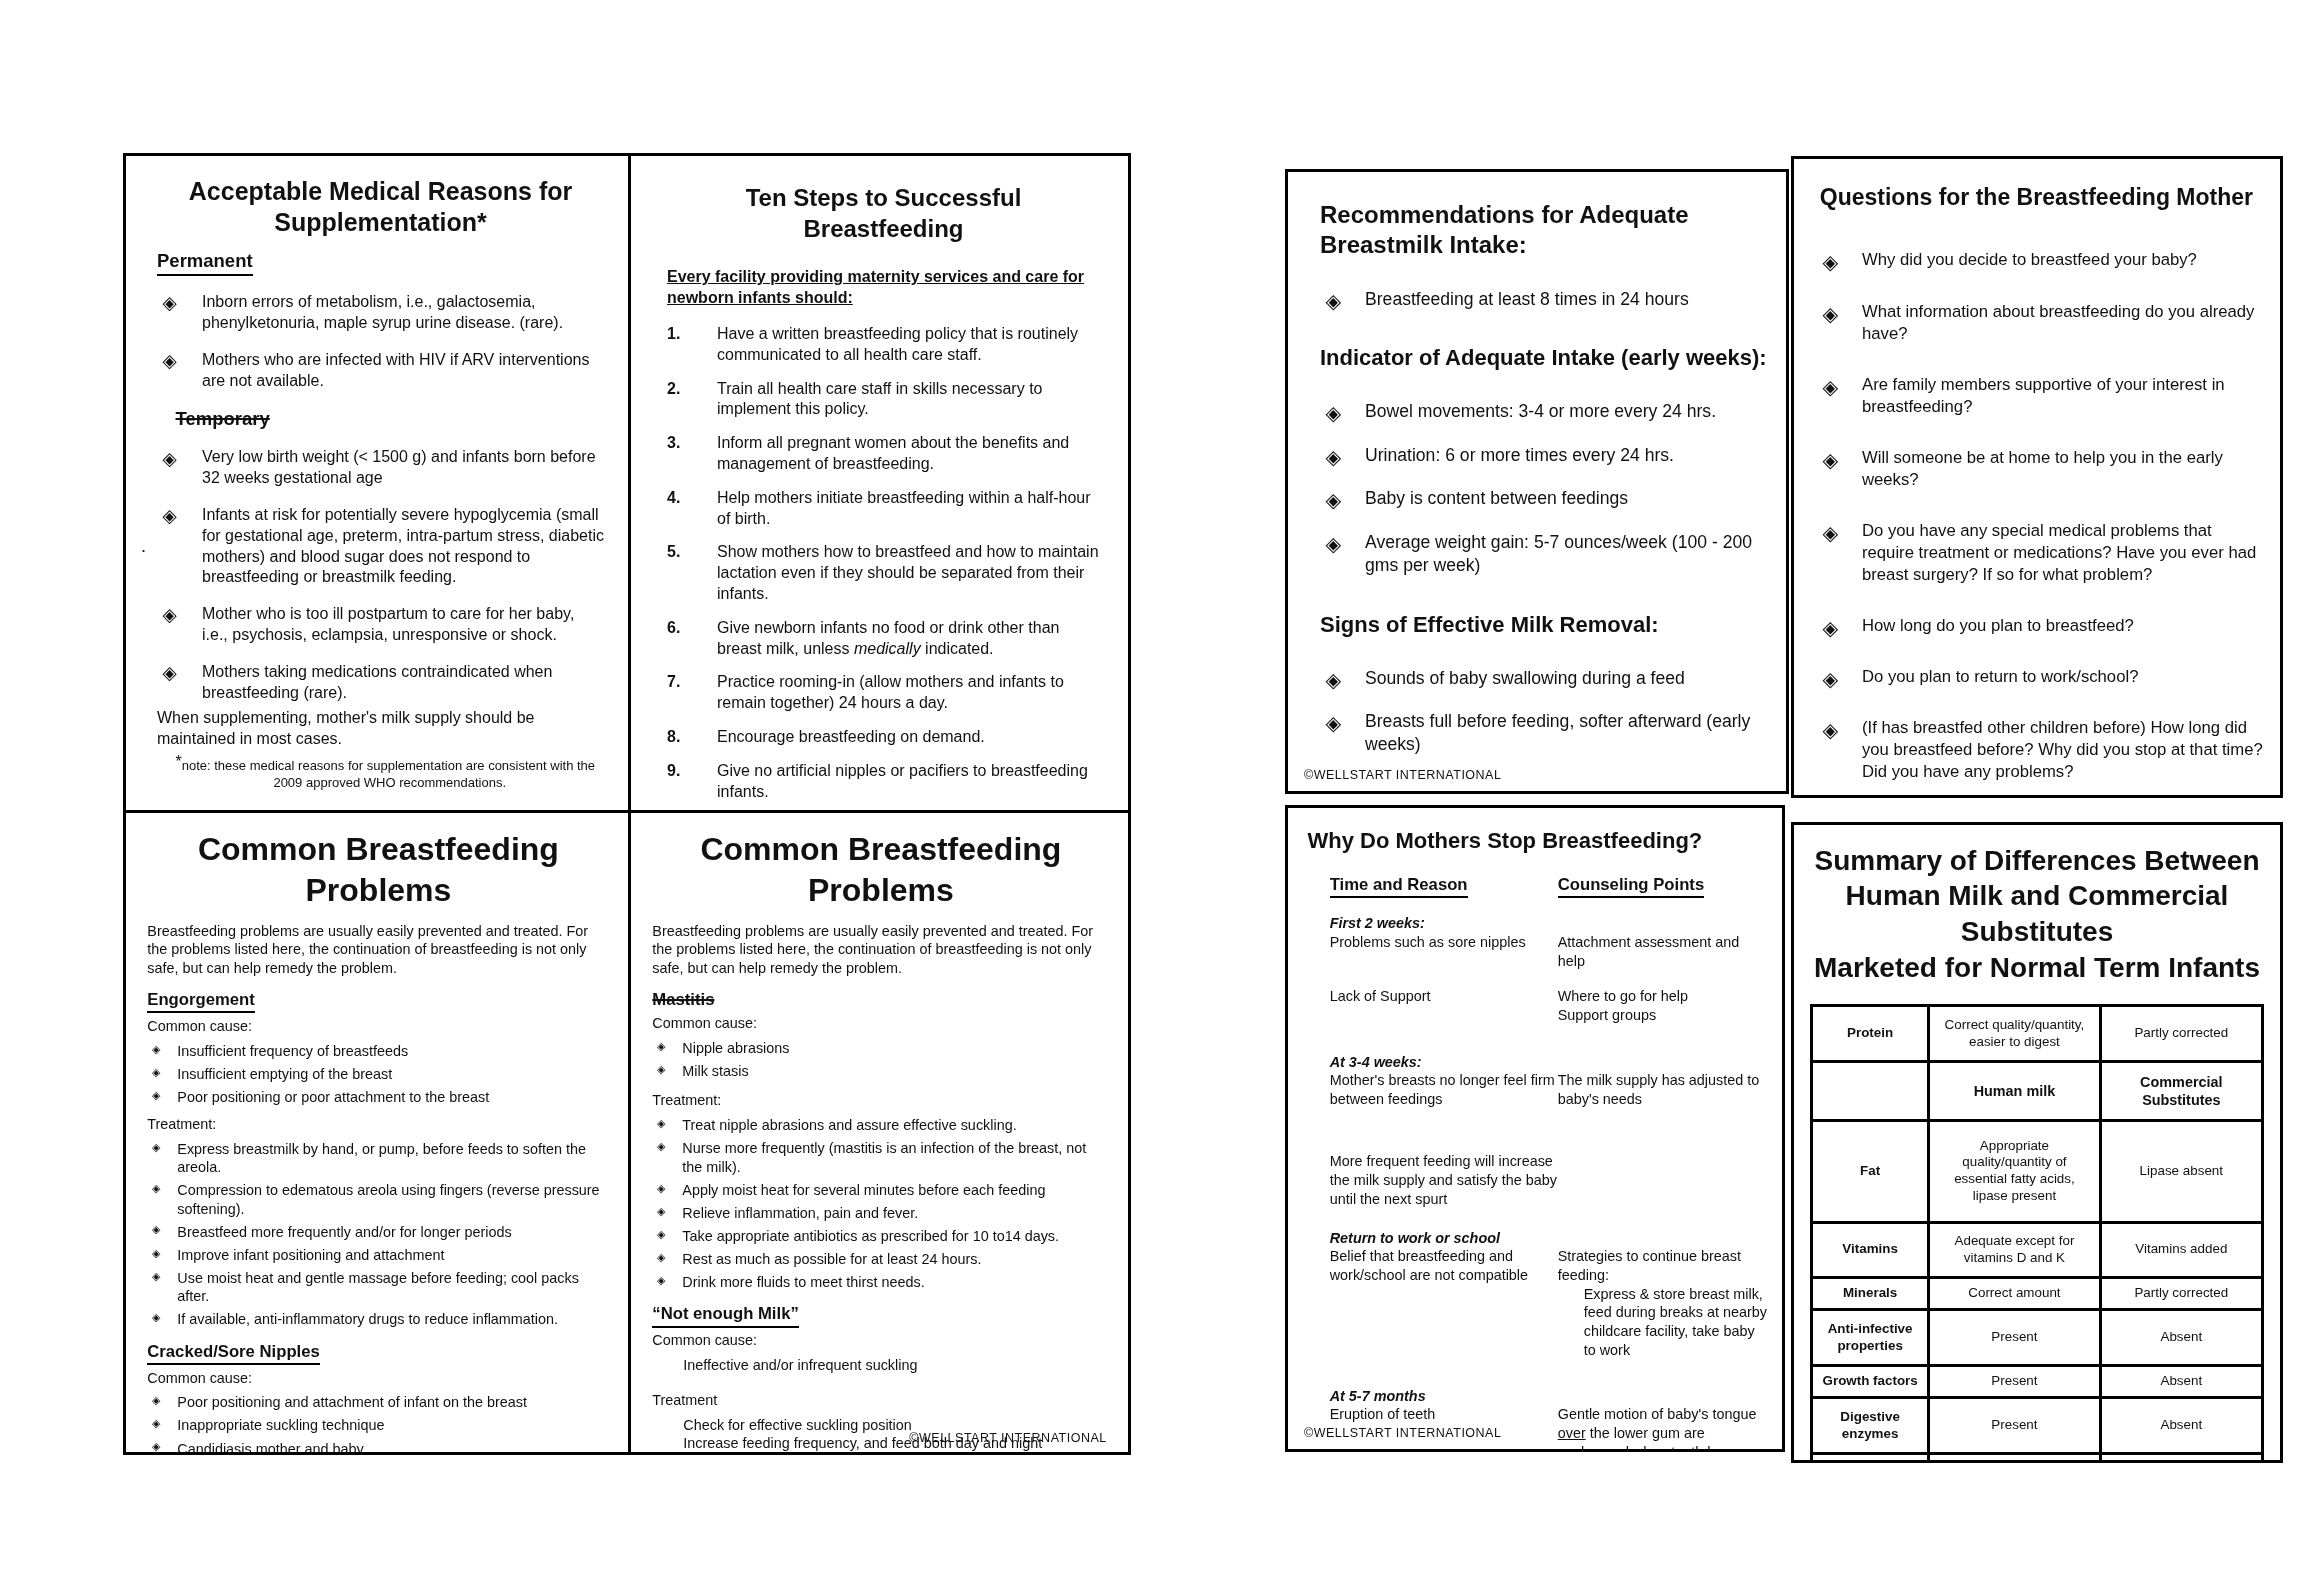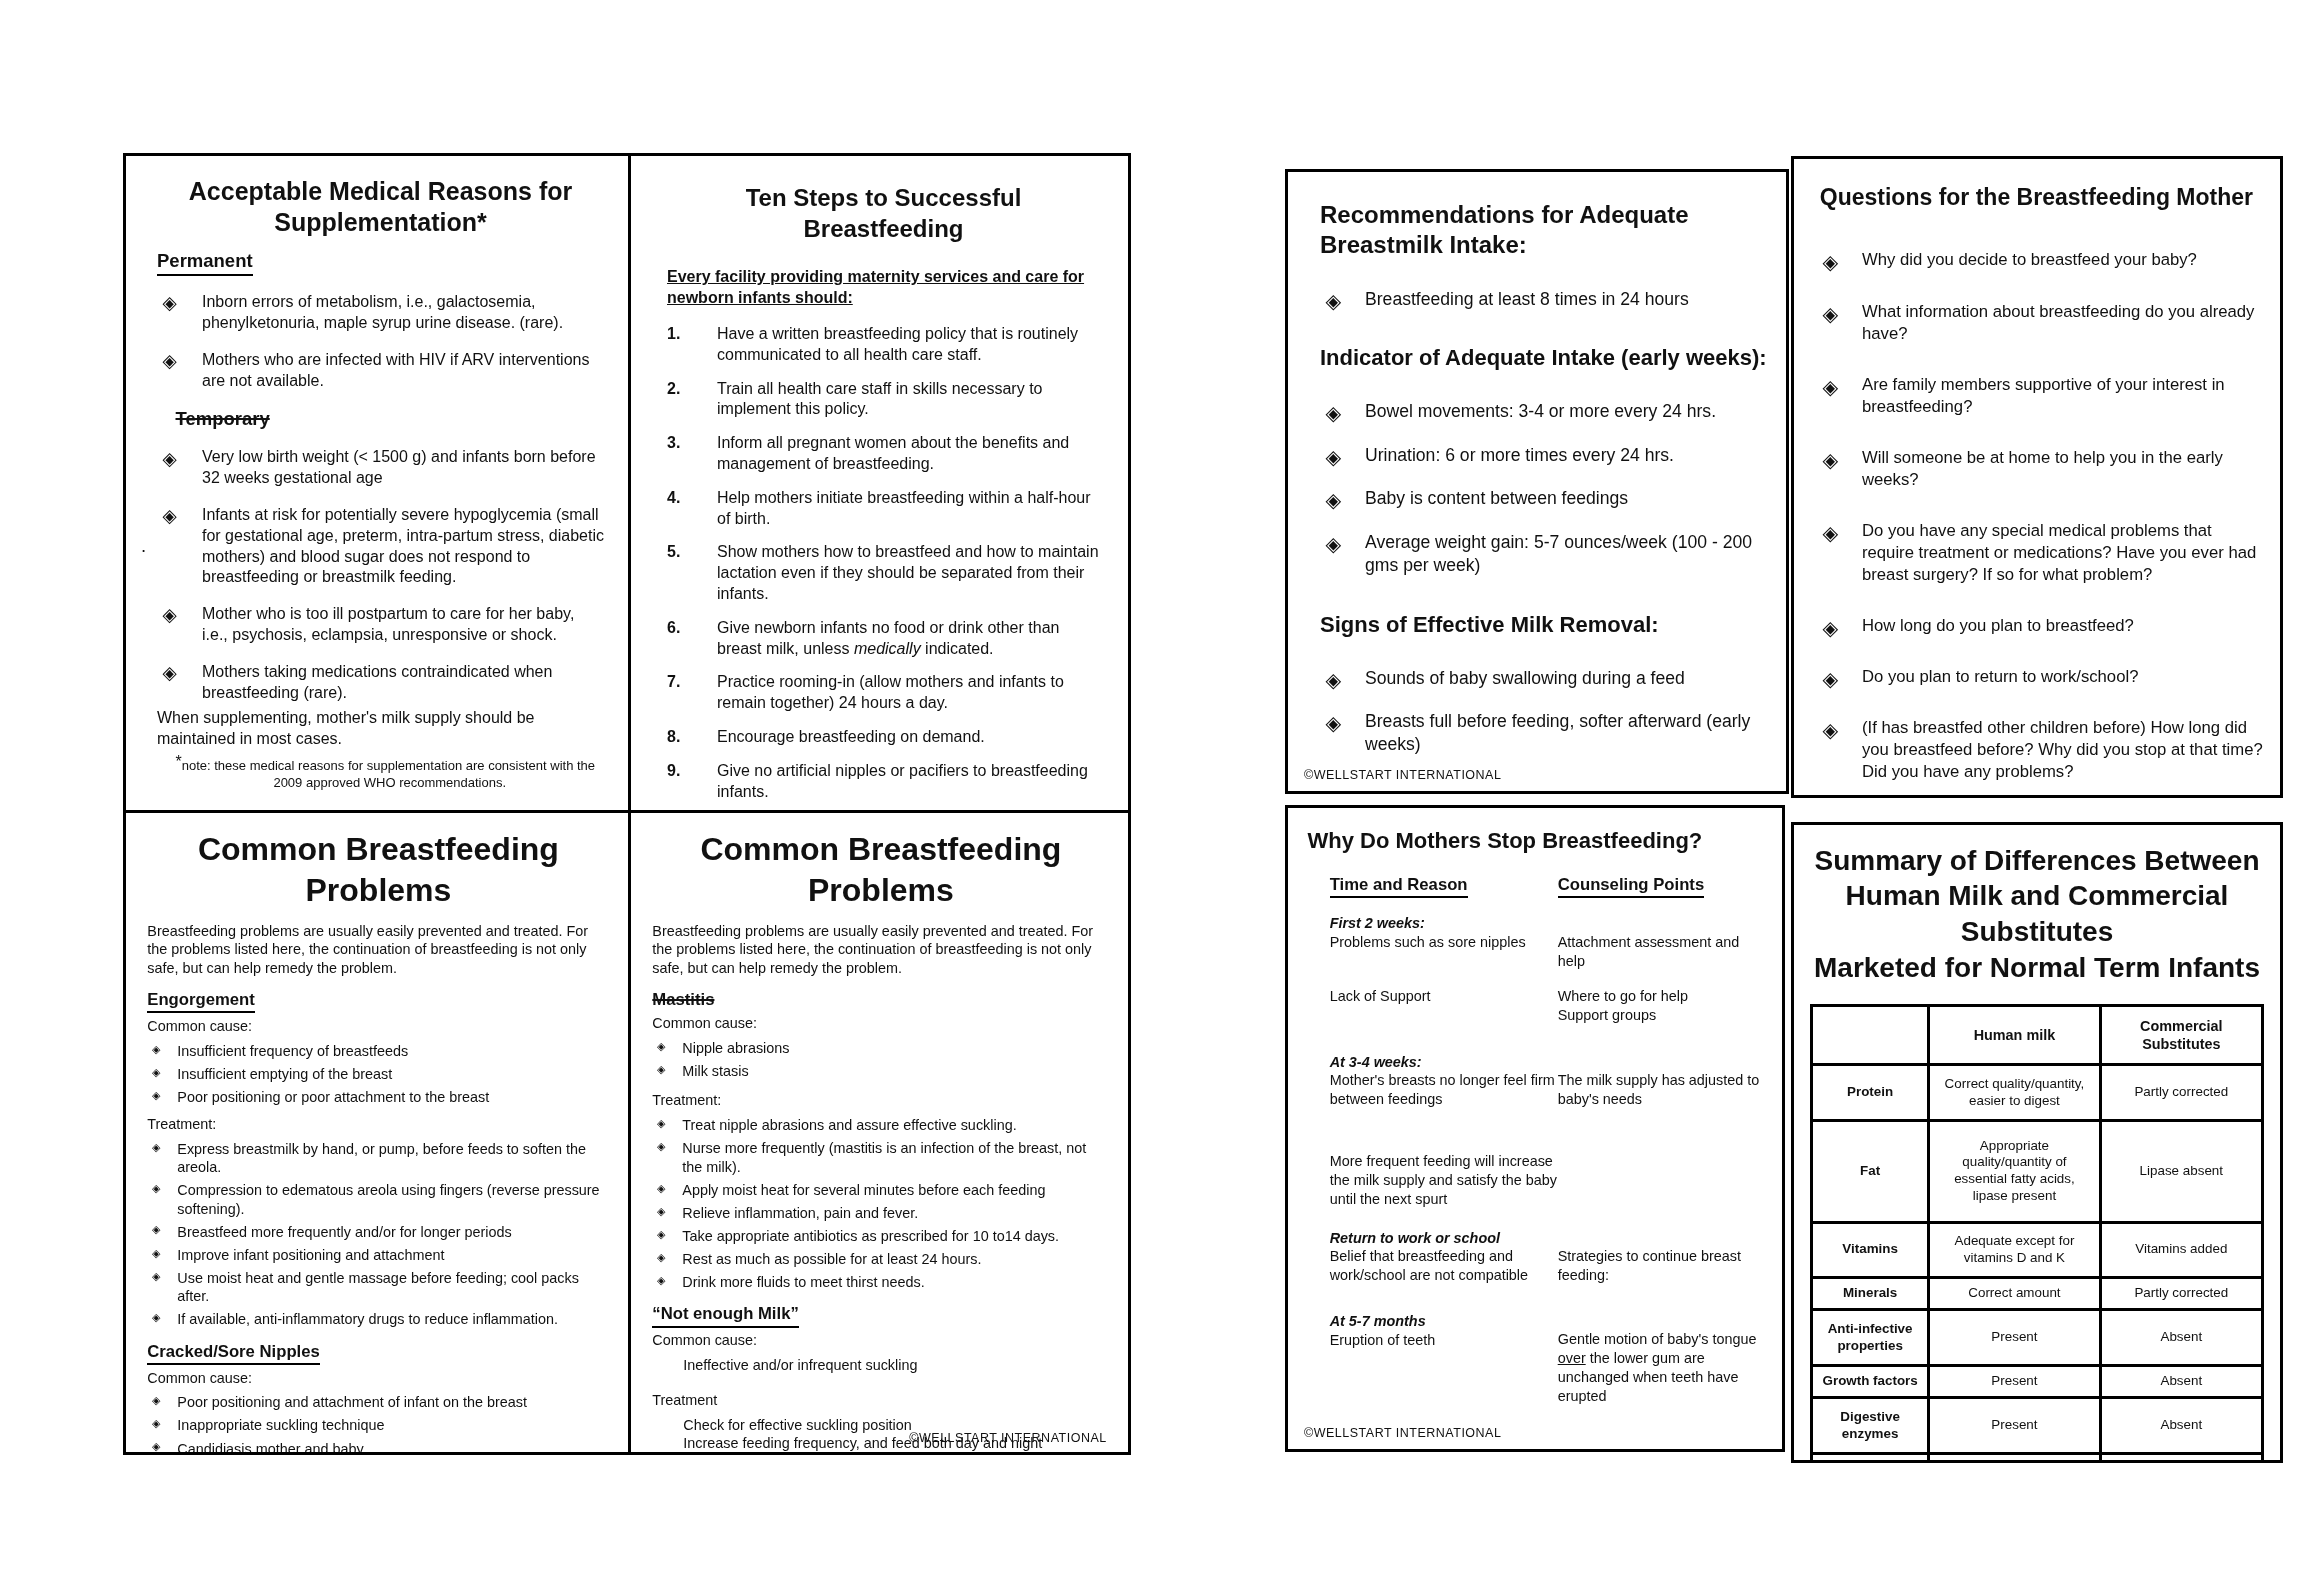--- a/index.html
+++ b/index.html
@@ -236,20 +236,21 @@
     <div class="ws-row" style="margin-top:6.5px;">
       <div class="pt2">More frequent feeding will increase the milk supply and satisfy the baby until the next spurt</div>
     </div>
     <div class="ws-row" style="margin-top:20.4px;">
       <div>
           <div class="bh">Return to work or school</div>
            <div>Belief that breastfeeding and work/school are not compatible</div>
         </div>
       <div class="pt1">
         <div>Strategies to continue breast feeding:</div>
+        <div class="ws-ind">Express &amp; store breast milk, feed during breaks at nearby childcare facility, take baby to work</div>
       </div>
     </div>
     <div class="ws-row" style="margin-top:27px;">
       <div>
           <div class="bh">At 5-7 months</div>
            <div>Eruption of teeth</div>
         </div>
       <div class="pt1">
         <span>Gentle motion of baby's tongue </span><span class="useg">over</span><span> the lower gum are  unchanged when teeth have erupted</span>
       </div>
@@ -265,30 +266,30 @@
       <span>Marketed for Normal Term Infants</span>
     </div>
     <table class="sum">
       <colgroup>
           <col class="c1">
           <col class="c2">
           <col class="c3">
         </colgroup>
       <tbody>
           <tr>
+        <td class="rowlab">Protein</td>
+        <td>Correct quality/quantity, easier to digest</td>
+        <td>Partly corrected</td>
+      </tr>
+      <tr>
         <th></th>
         <th>Human milk</th>
         <th>Commercial Substitutes</th>
       </tr>
       <tr>
-        <td class="rowlab">Protein</td>
-        <td>Correct quality/quantity, easier to digest</td>
-        <td>Partly corrected</td>
-      </tr>
-      <tr>
         <td class="rowlab">Fat</td>
         <td>Appropriate quality/quantity of essential fatty acids, lipase present</td>
         <td>Lipase absent</td>
       </tr>
       <tr>
         <td class="rowlab">Vitamins</td>
         <td>Adequate except for vitamins D and K</td>
         <td>Vitamins added</td>
       </tr>
       <tr>

